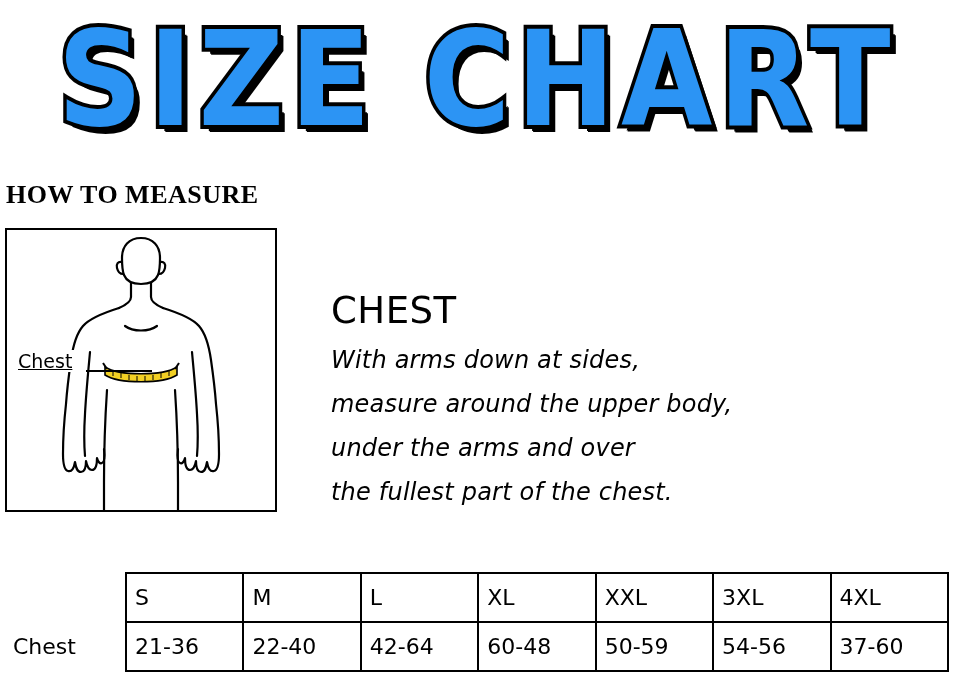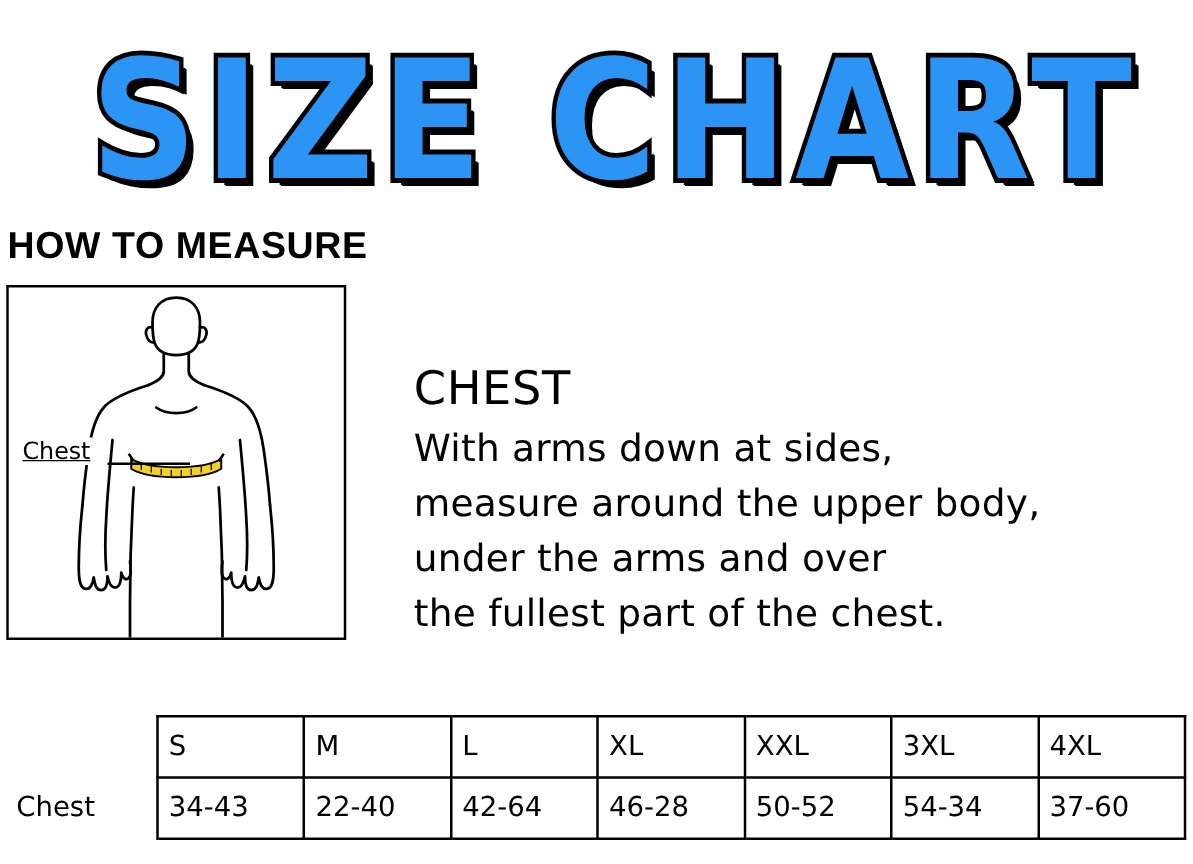--- a/index.html
+++ b/index.html
@@ -12,25 +12,24 @@
     height: 691px;
     position: relative;
     font-family: "Liberation Sans", sans-serif;
     color: #000000;
     overflow: hidden;
   }
 
   
   .title-wrap {
     position: absolute;
-    left: 15px;
+    left: 0;
     top: 0;
     width: 886px;
     height: 152px;
-    margin-top: 17px;
   }
   .title-text {
     position: absolute;
     left: 0;
     top: -6px;
     width: 954px;
     text-align: center;
     font-family: "DejaVu Sans", sans-serif;
     font-weight: bold;
     font-size: 118px;
@@ -45,23 +44,23 @@
     transform: scaleY(1.12);
     transform-origin: center top;
     white-space: nowrap;
   }
 
   
   .how-label {
     position: absolute;
     left: 6px;
     top: 180px;
-    font-family: Liberation Sans, sans-serif;
+    font-family: Liberation Serif, serif;
     font-weight: bold;
-    font-size: 30px;
+    font-size: 26px;
     letter-spacing: 0.5px;
   }
 
   
   .figure-box {
     position: absolute;
     left: 5px;
     top: 228px;
     width: 272px;
     height: 284px;
@@ -103,25 +102,26 @@
     width: 610px;
   }
   .desc-title {
     font-family: "DejaVu Sans", sans-serif;
     font-size: 37px;
     line-height: 46px;
     letter-spacing: 0.5px;
   }
   .desc-body {
     font-family: "DejaVu Sans", sans-serif;
-    font-size: 30px;
+    font-size: 24px;
     line-height: 44px;
     letter-spacing: 0.2px;
     margin-top: 4px;
     white-space: pre-line;
+    font-style: italic;
   }
 
   
   .size-table {
     position: absolute;
     left: 5px;
     top: 572px;
     width: 944px;
     border-collapse: collapse;
     table-layout: fixed;
@@ -218,22 +218,22 @@
       <td>S</td>
       <td>M</td>
       <td>L</td>
       <td>XL</td>
       <td>XXL</td>
       <td>3XL</td>
       <td>4XL</td>
     </tr>
     <tr>
       <td class="rowhead">Chest</td>
-      <td>34-43</td>
+      <td>21-36</td>
       <td>22-40</td>
       <td>42-64</td>
-      <td>46-28</td>
-      <td>50-52</td>
-      <td>54-34</td>
+      <td>60-48</td>
+      <td>50-59</td>
+      <td>54-56</td>
       <td>37-60</td>
     </tr>
   </tbody>
 </table>
 
 </body></html>

